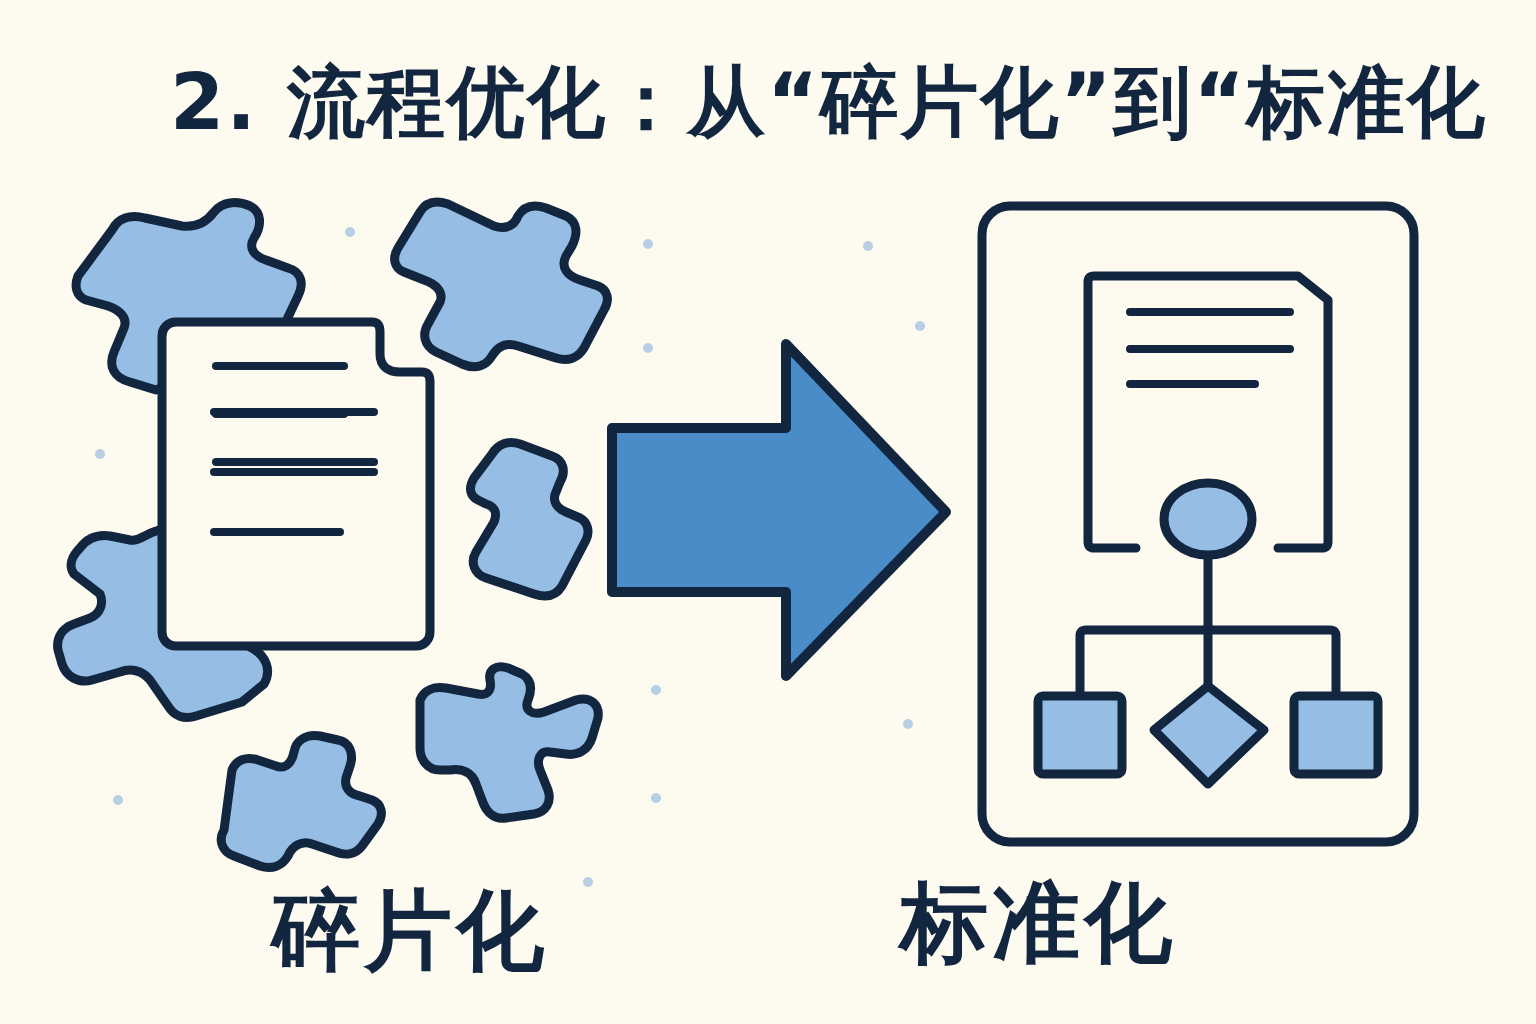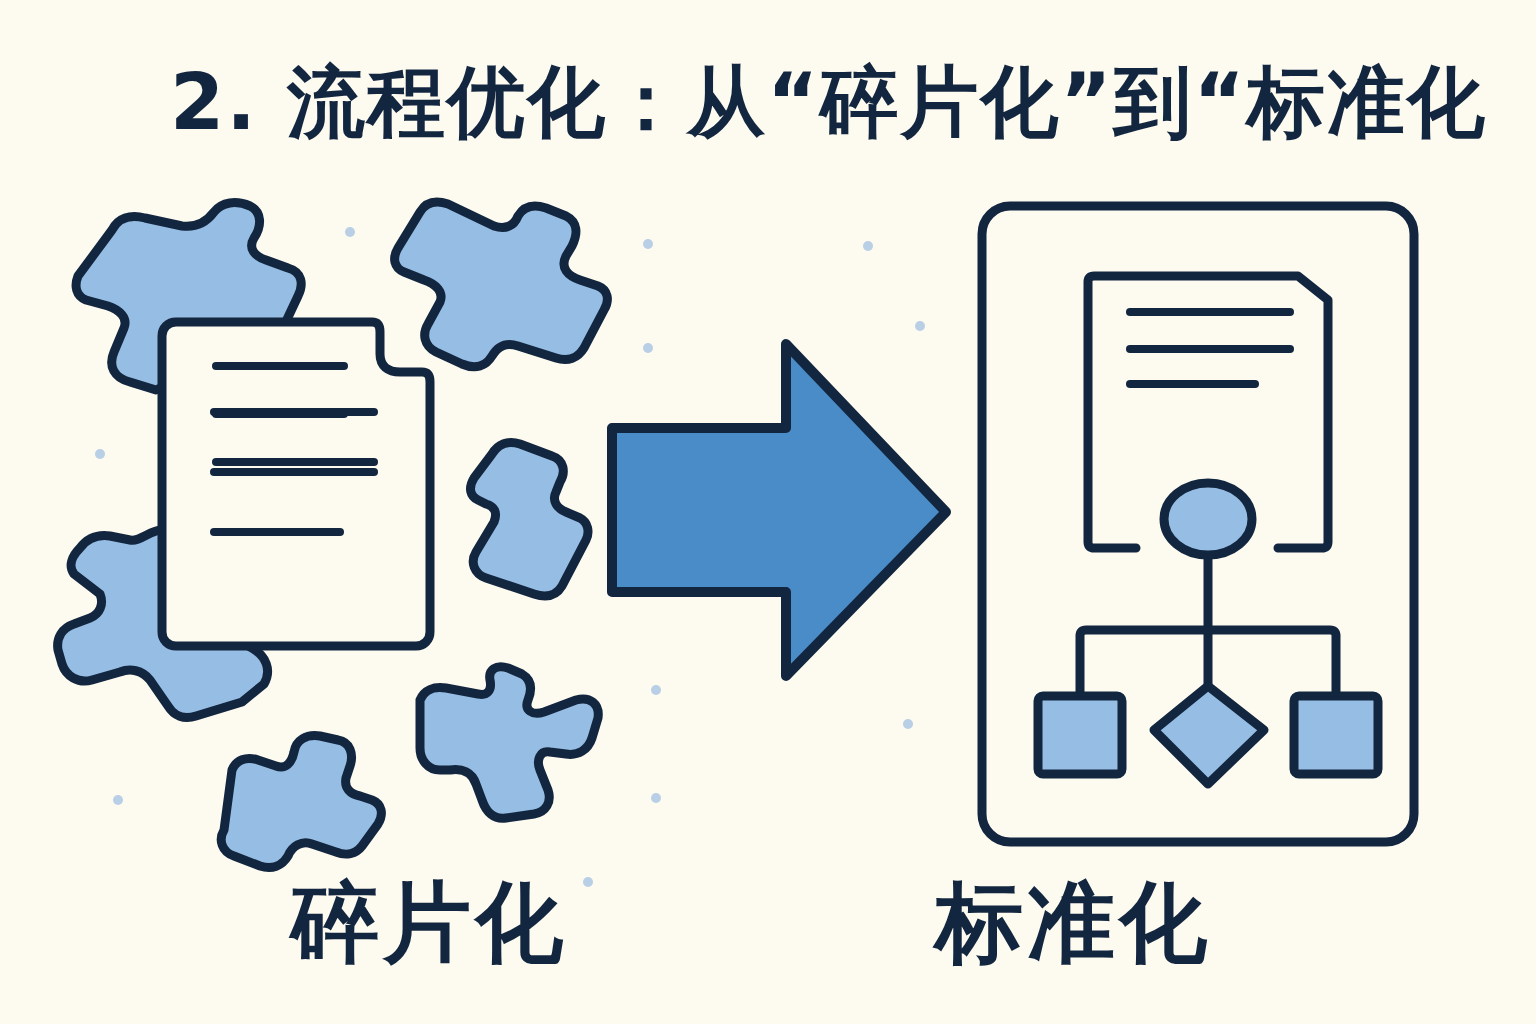--- a/index.html
+++ b/index.html
@@ -13,22 +13,22 @@
     .title {
       position: absolute; left: 170px; top: 52px;
       font-size: 78px; font-weight: bold; letter-spacing: 2px;
       white-space: nowrap; line-height: 100px;
     }
     .label {
       position: absolute; top: 868px;
       font-size: 88px; font-weight: bold; letter-spacing: 4px;
       line-height: 110px; white-space: nowrap;
     }
-    .label-left { left: 291px; }
-    .label-right { left: 935px; }
+    .label-left { left: 272px; margin-top: 8px; }
+    .label-right { left: 900px; }
     svg.art { position: absolute; left: 0; top: 0; }
   </style>
 </head>
 <body>
 
 <div class="title">2. 流程优化：从“碎片化”到“标准化</div>
 
 <svg class="art" width="1536" height="1024" viewBox="0 0 1536 1024">
 
   <g fill="#b8cfe6">

